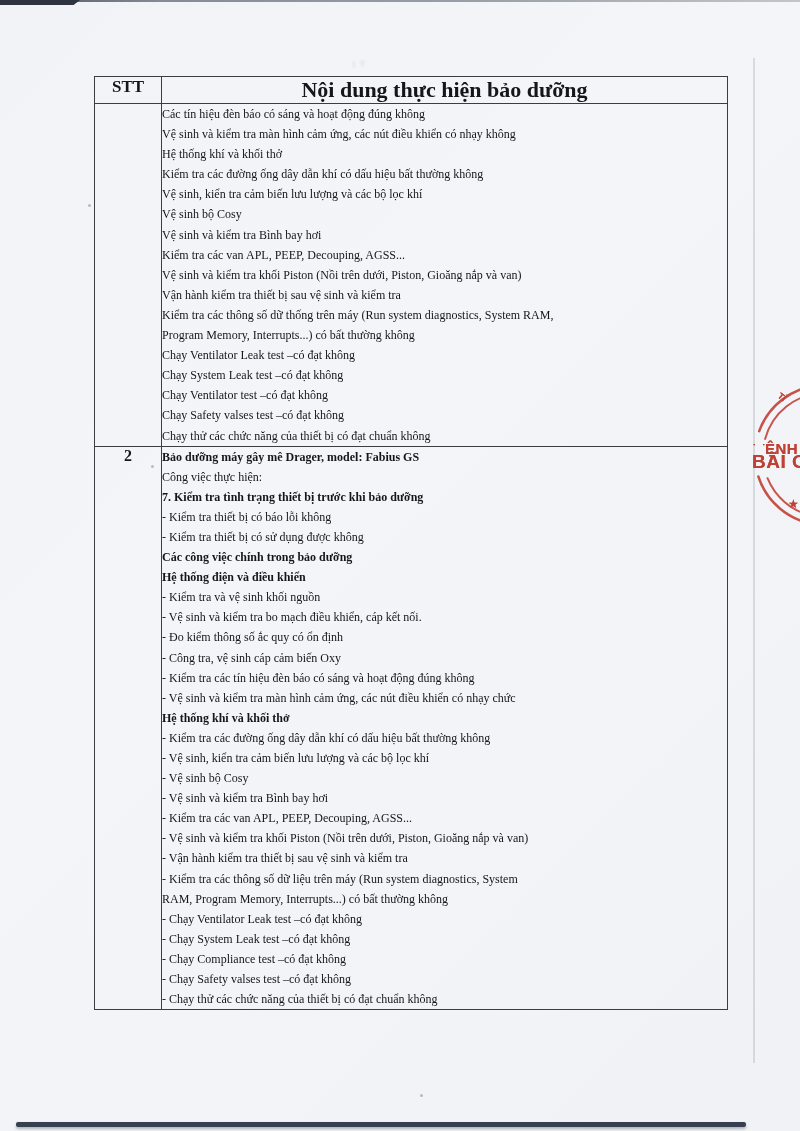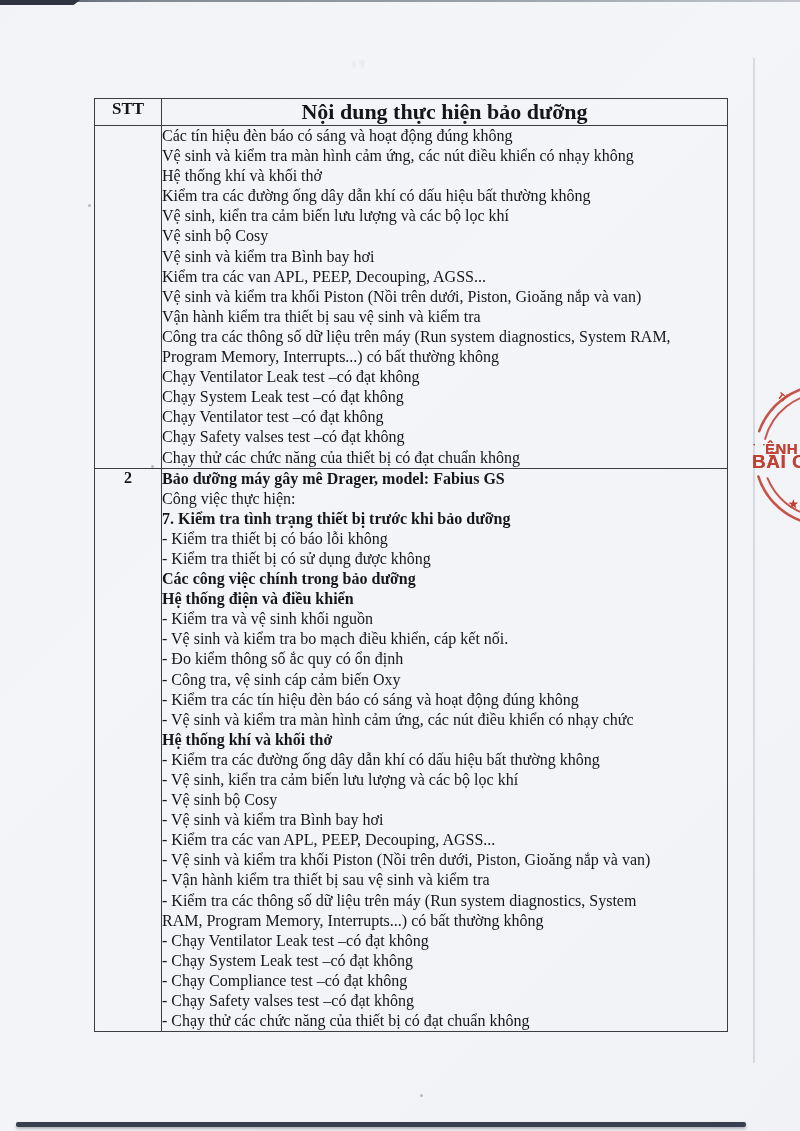--- a/index.html
+++ b/index.html
@@ -15,30 +15,30 @@
         clip-path:polygon(0 0,100% 0,92% 100%,0 100%);}
   .scan-bottom-bar{position:absolute;left:16px;top:1122px;width:730px;height:5px;
         background:#38404f;border-radius:2px;box-shadow:0 2px 3px rgba(56,64,79,.35);}
   .crease{position:absolute;left:753px;top:58px;width:2px;height:1005px;
         background:rgba(150,158,170,.30);}
   .speck{position:absolute;width:3px;height:3px;border-radius:50%;background:#8f949c;opacity:.6;}
   .noise-mark{position:absolute;left:352px;top:55px;color:#b6bac4;opacity:.45;
         font-size:13px;letter-spacing:4px;filter:blur(1px);transform:rotate(-2deg);}
 
   
-  table.doc{position:absolute;left:94px;top:98px;width:634px;border-collapse:collapse;
+  table.doc{position:absolute;left:94px;top:76px;width:634px;border-collapse:collapse;
         table-layout:fixed;padding-left:6px;}
   table.doc td,table.doc th{border:1.6px solid #3d3d40;vertical-align:top;
         background:transparent;padding:0;}
   th.h-stt{width:66px;height:23px;font-size:17px;font-weight:bold;text-align:center;
         padding:2px 0 1px 0;}
   th.h-content{font-size:22px;font-weight:bold;text-align:center;padding:2px 0 1px 0;}
   td.stt{width:66px;text-align:center;font-size:16px;font-weight:bold;padding-top:3px;}
   td.content{padding:1px 6px 2px 8px;}
-  .line{font-size:16px;line-height:20.1px;white-space:nowrap;}
+  .line{font-size:12px;line-height:20.1px;white-space:nowrap;}
   .line.b{font-weight:bold;}
 
   
   .stamp{position:absolute;left:745px;top:375px;width:55px;height:160px;color:#bf4136;}
   .stamp svg{position:absolute;left:0;top:0;overflow:visible;}
   .stamp-word{position:absolute;font-family:"Liberation Sans","DejaVu Sans",sans-serif;
         font-weight:bold;color:#bf4136;white-space:nowrap;text-shadow:0 0 .5px #c85348;}
   .stamp-w1{left:20px;top:65px;font-size:15px;letter-spacing:.5px;}
   .stamp-w2{left:7px;top:76px;font-size:19px;letter-spacing:.5px;}
   .stamp-dots{left:8px;top:65px;font-size:9px;letter-spacing:2px;}
@@ -73,21 +73,21 @@
             <div class="line">Các tín hiệu đèn báo có sáng và hoạt động đúng không</div>
             <div class="line">Vệ sinh và kiểm tra màn hình cảm ứng, các nút điều khiển có nhạy không</div>
             <div class="line">Hệ thống khí và khối thở</div>
             <div class="line">Kiểm tra các đường ống dây dẫn khí có dấu hiệu bất thường không</div>
             <div class="line">Vệ sinh, kiển tra cảm biến lưu lượng và các bộ lọc khí</div>
             <div class="line">Vệ sinh bộ Cosy</div>
             <div class="line">Vệ sinh và kiểm tra Bình bay hơi</div>
             <div class="line">Kiểm tra các van APL, PEEP, Decouping, AGSS...</div>
             <div class="line">Vệ sinh và kiểm tra khối Piston (Nồi trên dưới, Piston, Gioăng nắp và van)</div>
             <div class="line">Vận hành kiểm tra thiết bị sau vệ sinh và kiểm tra</div>
-            <div class="line">Công tra các thông số dữ liệu trên máy (Run system diagnostics, System RAM,</div>
+            <div class="line">Kiểm tra các thông số dữ thống trên máy (Run system diagnostics, System RAM,</div>
             <div class="line">Program Memory, Interrupts...) có bất thường không</div>
             <div class="line">Chạy Ventilator Leak test –có đạt không</div>
             <div class="line">Chạy System Leak test –có đạt không</div>
             <div class="line">Chạy Ventilator test –có đạt không</div>
             <div class="line">Chạy Safety valses test –có đạt không</div>
             <div class="line">Chạy thử các chức năng của thiết bị có đạt chuẩn không</div>
           </td>
         </tr>
         <tr>
           <td class="stt">2</td>

